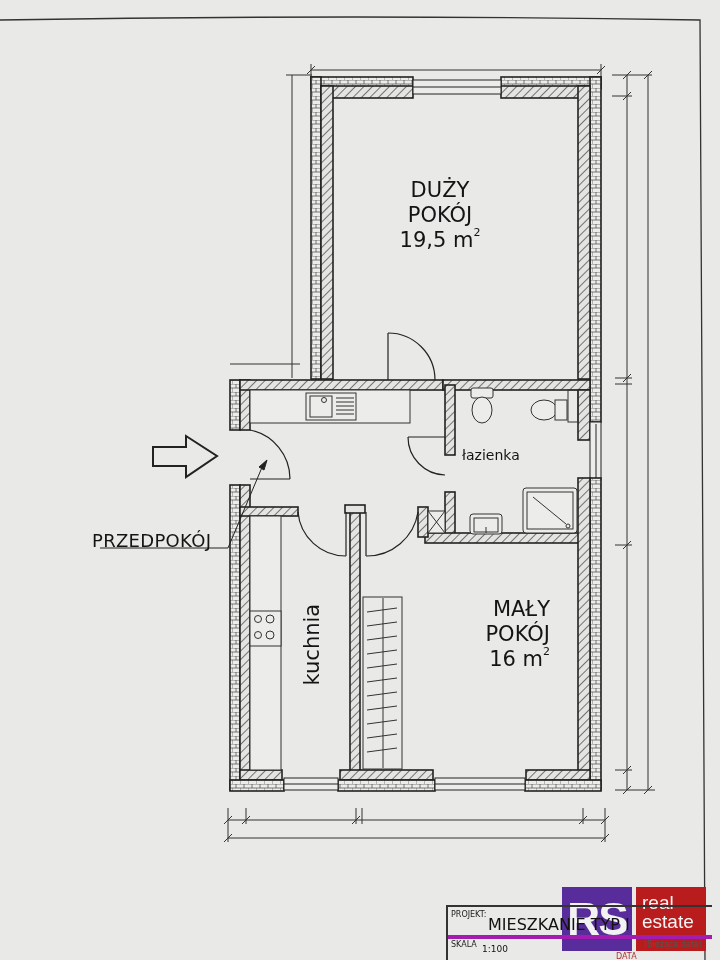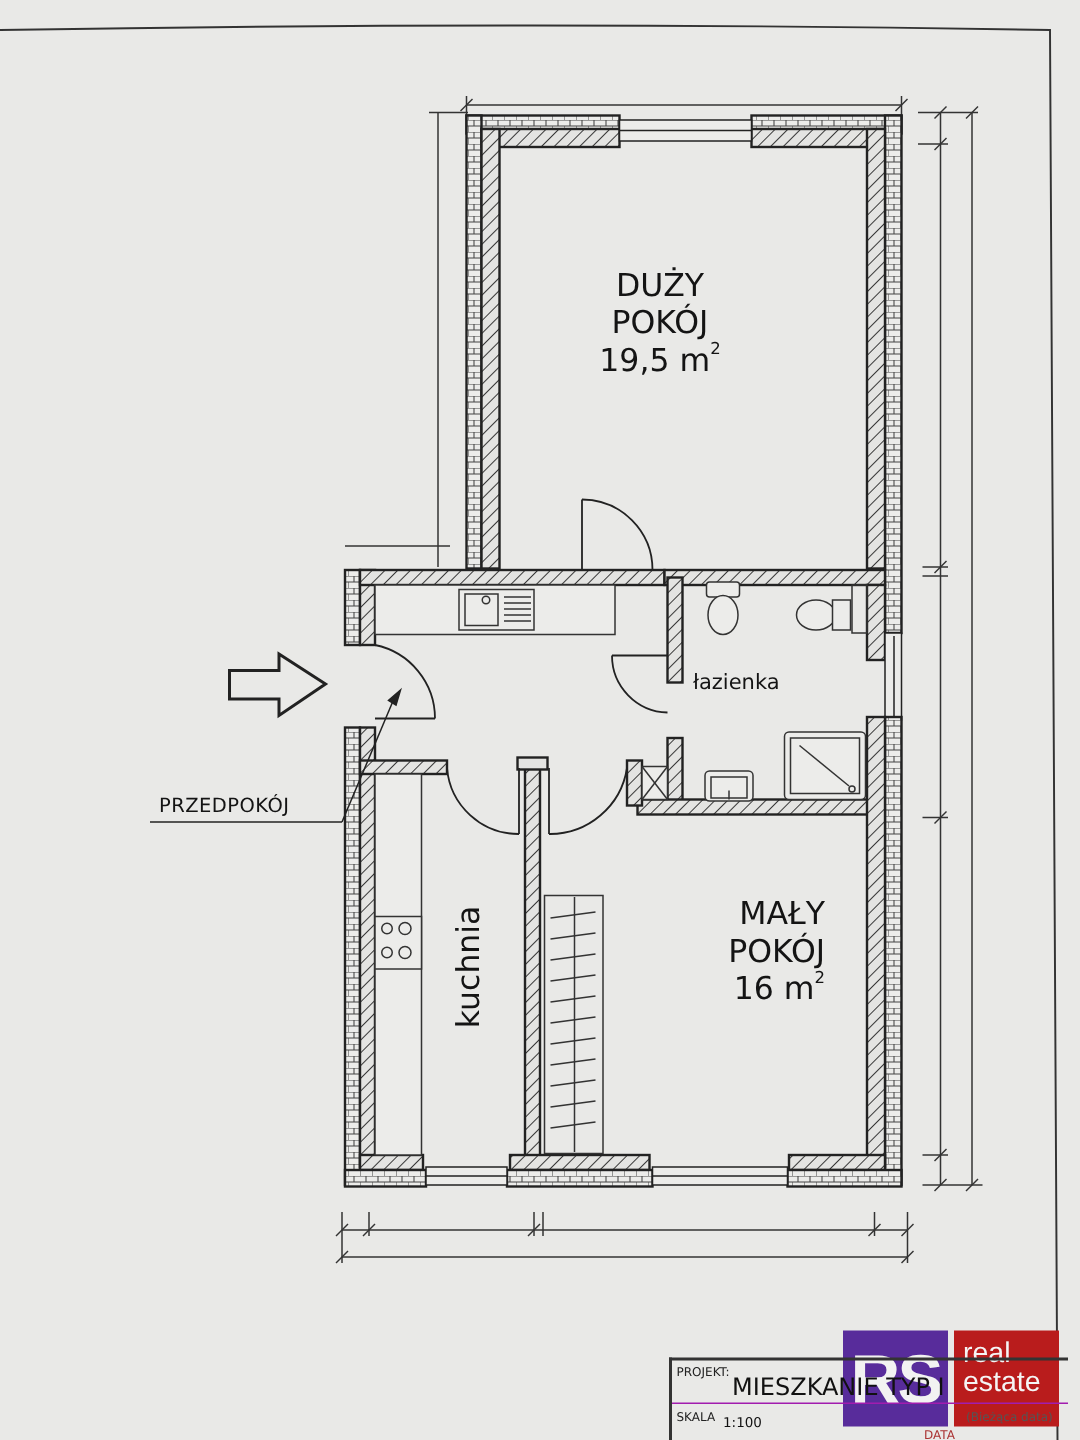--- a/index.html
+++ b/index.html
@@ -12,28 +12,28 @@
     #stage { position: absolute; left: 0; top: 0; width: 720px; height: 864px; }
     svg { position: absolute; left: 0; top: 0; }
     .lbl {
       position: absolute; color: #141414; text-align: center;
       font-family: "DejaVu Sans", sans-serif; line-height: 1.2;
     }
     .room-big { left: 360px; top: 178px; width: 160px; font-size: 21px; }
     .room-small { left: 400px; top: 597px; width: 150px; font-size: 21px; text-align: right; padding-left: 44px; box-sizing: border-box; }
     .bath { left: 462px; top: 447px; font-size: 14px; }
     .kitchen { left: 268px; top: 632px; font-size: 21px; transform: rotate(-90deg); transform-origin: center; width: 90px; }
-    .hall { left: 106px; top: 530px; font-size: 13px; letter-spacing: 0.3px; }
+    .hall { left: 92px; top: 530px; font-size: 18px; letter-spacing: 0.3px; }
     sup { font-size: 11px; vertical-align: top; position: relative; top: -2px; }
 
     .titleblock {
       position: absolute; left: 446px; top: 905px; width: 264px; height: 55px;
       border-top: 2px solid #333; border-left: 2px solid #333;
     }
-    .tb-row1 { position: absolute; left: 0; top: 0; width: 100%; height: 28px; border-bottom: 1px solid #a21caf; }
+    .tb-row1 { position: absolute; left: 0; top: 0; width: 100%; height: 28px; border-bottom: 4px solid #a21caf; }
     .tb-row2 { position: absolute; left: 0; top: 29px; width: 100%; height: 26px; }
     .tb-key { position: absolute; font-size: 8px; color: #222; }
     .tb-val { position: absolute; color: #111; }
 
     .logo-rs {
       position: absolute; left: 562px; top: 887px; width: 70px; height: 64px;
       background: #4c1d95; opacity: 0.92;
       color: #f3f3f3; font-family: "Liberation Sans", sans-serif; font-weight: bold;
       font-size: 46px; line-height: 64px; text-align: center; letter-spacing: -2px;
     }

